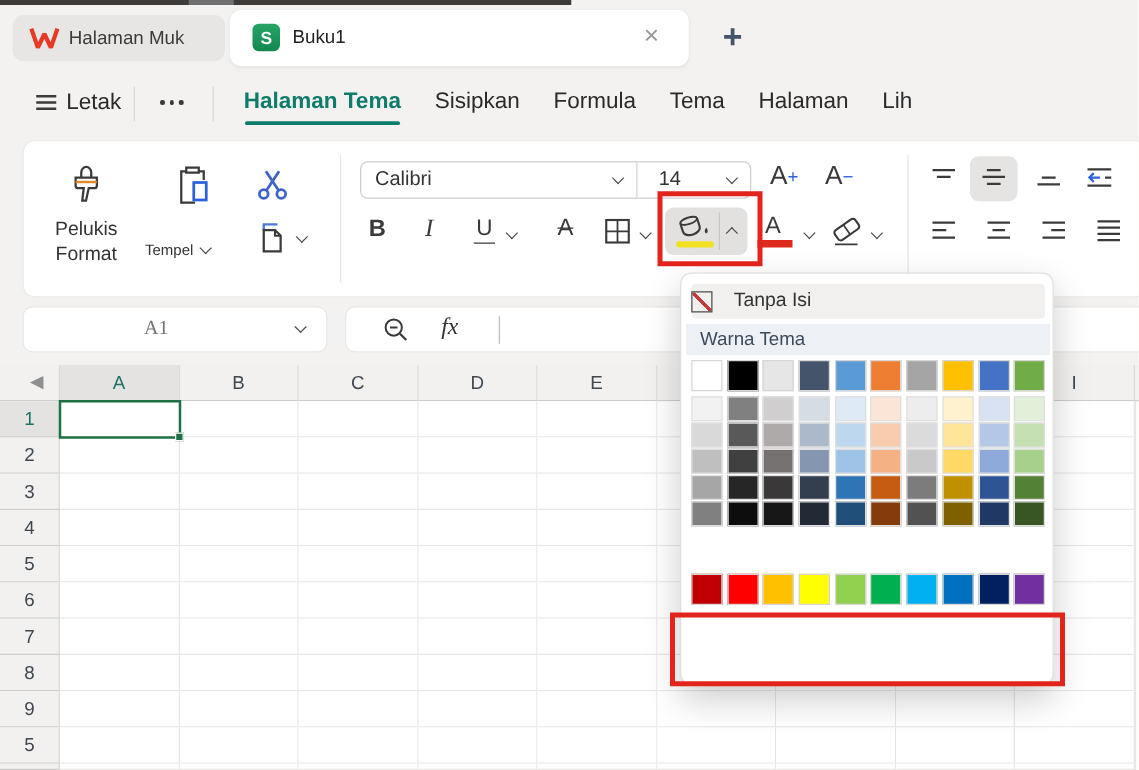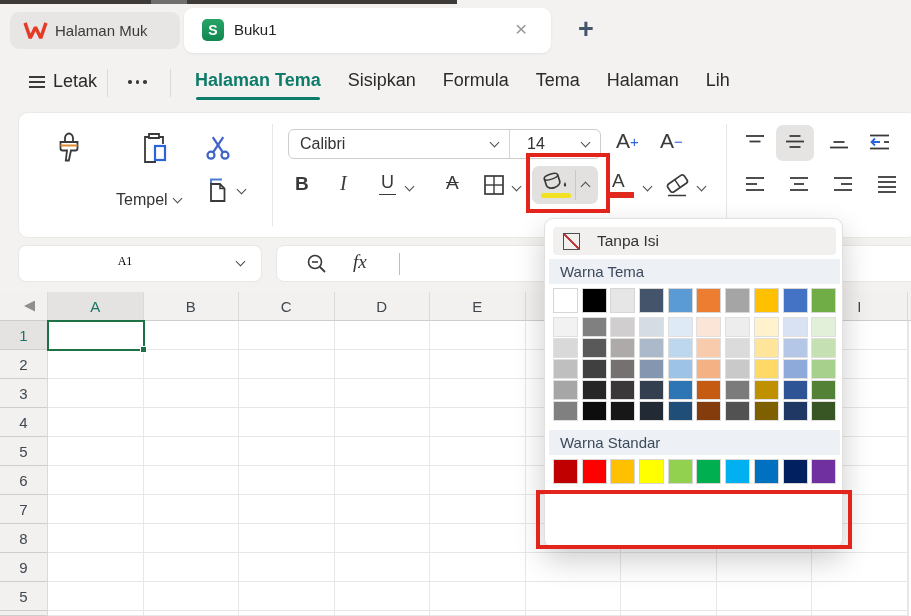--- a/index.html
+++ b/index.html
@@ -100,31 +100,35 @@
 
   <div class="abs card" style="left:18px;top:112px;width:900px;height:126px;"></div>
 
   <span class="abs" style="left:52px;top:129px;">
     <svg width="34" height="38" viewBox="0 0 34 38">
       <path d="M13 13 v-4 c0 -2.5 2 -4.5 4 -4.5 s4 2 4 4.5 v4" class="icon-line"></path>
       <path d="M8.5 13 h17 v6.5 c0 1.2 -1 2 -2.2 2 h-4.3 l-2.2 10 h-3 l1.2 -10 h-4.3 c-1.2 0 -2.2 -0.8 -2.2 -2 z" class="icon-line"></path>
       <line x1="8.5" y1="16.5" x2="25.5" y2="16.5" stroke="#e08a2e" stroke-width="2"></line>
     </svg>
   </span>
+  <div class="abs rlabel" style="left:24px;top:174px;width:90px;">
+    <div>Pelukis</div>
+    <div>Format</div>
+  </div>
 
   <span class="abs" style="left:138px;top:130px;">
     <svg width="32" height="36" viewBox="0 0 32 36">
       <path d="M11 7 h-4 v25 h11" class="icon-line"></path>
       <path d="M21 7 h4 v7" class="icon-line"></path>
       <path d="M11 8 v-4 h10 v4 z" class="icon-line"></path>
       <rect x="17" y="16" width="10" height="14" fill="none" stroke="#2e62d9" stroke-width="2.2"></rect>
     </svg>
   </span>
   <div class="abs flex" style="left:116px;top:190px;gap:6px;">
-    <span class="rlabel" style="font-size:16px;">Tempel</span>
+    <span class="rlabel" style="font-size:12px;">Tempel</span>
     <span class="chv"></span>
   </div>
 
   <span class="abs" style="left:204px;top:133px;">
     <svg width="28" height="28" viewBox="0 0 24 24">
       <circle cx="6" cy="19" r="3" fill="none" stroke="#3f63c8" stroke-width="1.9"></circle>
       <circle cx="18" cy="19" r="3" fill="none" stroke="#3f63c8" stroke-width="1.9"></circle>
       <line x1="7.8" y1="16.6" x2="16.5" y2="3.5" stroke="#3f63c8" stroke-width="1.9"></line>
       <line x1="16.2" y1="16.6" x2="7.5" y2="3.5" stroke="#3f63c8" stroke-width="1.9"></line>
     </svg>
@@ -254,21 +258,21 @@
   <span class="abs" style="left:876px;top:174px;">
     <svg width="22" height="20">
         <line x1="2" y1="3" x2="20" y2="3" class="icon-line"></line>
         <line x1="2" y1="8" x2="20" y2="8" class="icon-line"></line>
         <line x1="2" y1="13" x2="20" y2="13" class="icon-line"></line>
         <line x1="2" y1="18" x2="20" y2="18" class="icon-line"></line>
       </svg>
   </span>
 
   <div class="abs" style="left:18px;top:245px;width:244px;height:37px;background:#fff;border:1px solid #e9e7e5;border-radius:8px;">
-    <span class="abs" style="left:0;right:30px;top:8px;text-align:center;font-family:'Liberation Serif',serif;font-size:12px;color:#000000;">A1</span>
+    <span class="abs" style="left:0;right:30px;top:8px;text-align:center;font-family:'Liberation Serif',serif;font-size:16px;color:#737373;">A1</span>
     <span class="abs chv" style="left:218px;top:15px;"></span>
   </div>
   <div class="abs" style="left:276px;top:245px;width:700px;height:37px;background:#fff;border:1px solid #e9e7e5;border-radius:8px;">
     <span class="abs" style="left:28px;top:6px;">
       <svg width="24" height="24" viewBox="0 0 24 24">
         <circle cx="10" cy="10" r="6.5" fill="none" stroke="#3a3a3a" stroke-width="1.6"></circle>
         <line x1="7" y1="10" x2="13" y2="10" stroke="#3a3a3a" stroke-width="1.6"></line>
         <line x1="15" y1="15" x2="20" y2="20" stroke="#3a3a3a" stroke-width="1.8"></line>
       </svg>
     </span>
@@ -401,21 +405,21 @@
       <div class="cell" style="position: absolute; left: 621px; top: 323px; width: 95.5px; height: 5px;"></div>
       <div class="cell" style="position: absolute; left: 716.5px; top: 323px; width: 95.5px; height: 5px;"></div>
       <div class="cell" style="position: absolute; left: 812px; top: 323px; width: 95.5px; height: 5px;"></div>
       <div style="position: absolute; left: 907.5px; top: 33px; width: 1px; height: 295px; background: rgb(232, 231, 229);"></div>
       <div style="position: absolute; left: 46.5px; top: 31.5px; width: 98px; height: 31px; border: 2px solid rgb(30, 113, 69); z-index: 5;">
         <div style="position: absolute; right: -4px; bottom: -4px; width: 7px; height: 7px; background: rgb(30, 113, 69); border: 1.5px solid rgb(255, 255, 255);"></div>
       </div>
     </div>
 
   <div class="abs panel">
-    <div class="abs flex" style="left:8px;top:8px;width:283px;height:28px;background:#f1f0ee;border-radius:4px;gap:17px;padding-left:10px;">
+    <div class="abs flex" style="left:8px;top:8px;width:283px;height:28px;background:#f1f0ee;border-radius:4px;gap:17px;">
       <span class="nofillicon"></span>
       <span style="font-size:15.5px;color:#333;">Tanpa Isi</span>
     </div>
     <div class="phead" style="top:40px;">Warna Tema</div>
     <div class="swrow" id="theme-row" style="left:8px;top:69px;">
         <div class="sw" style="background: rgb(255, 255, 255);"></div>
         <div class="sw" style="background: rgb(0, 0, 0);"></div>
         <div class="sw" style="background: rgb(231, 230, 230);"></div>
         <div class="sw" style="background: rgb(68, 84, 106);"></div>
         <div class="sw" style="background: rgb(91, 155, 213);"></div>
@@ -480,21 +484,20 @@
           <div class="swv" style="background: rgb(23, 23, 23);"></div>
           <div class="swv" style="background: rgb(34, 43, 53);"></div>
           <div class="swv" style="background: rgb(31, 78, 121);"></div>
           <div class="swv" style="background: rgb(132, 60, 12);"></div>
           <div class="swv" style="background: rgb(82, 82, 82);"></div>
           <div class="swv" style="background: rgb(127, 96, 0);"></div>
           <div class="swv" style="background: rgb(31, 56, 100);"></div>
           <div class="swv" style="background: rgb(55, 86, 35);"></div>
         </div>
       </div>
-    <div class="phead" style="top:211px;">Warna Standar</div>
     <div class="swrow" id="std-row" style="left:8px;top:240px;">
         <div class="sw" style="background: rgb(192, 0, 0);"></div>
         <div class="sw" style="background: rgb(255, 0, 0);"></div>
         <div class="sw" style="background: rgb(255, 192, 0);"></div>
         <div class="sw" style="background: rgb(255, 255, 0);"></div>
         <div class="sw" style="background: rgb(146, 208, 80);"></div>
         <div class="sw" style="background: rgb(0, 176, 80);"></div>
         <div class="sw" style="background: rgb(0, 176, 240);"></div>
         <div class="sw" style="background: rgb(0, 112, 192);"></div>
         <div class="sw" style="background: rgb(0, 32, 96);"></div>

